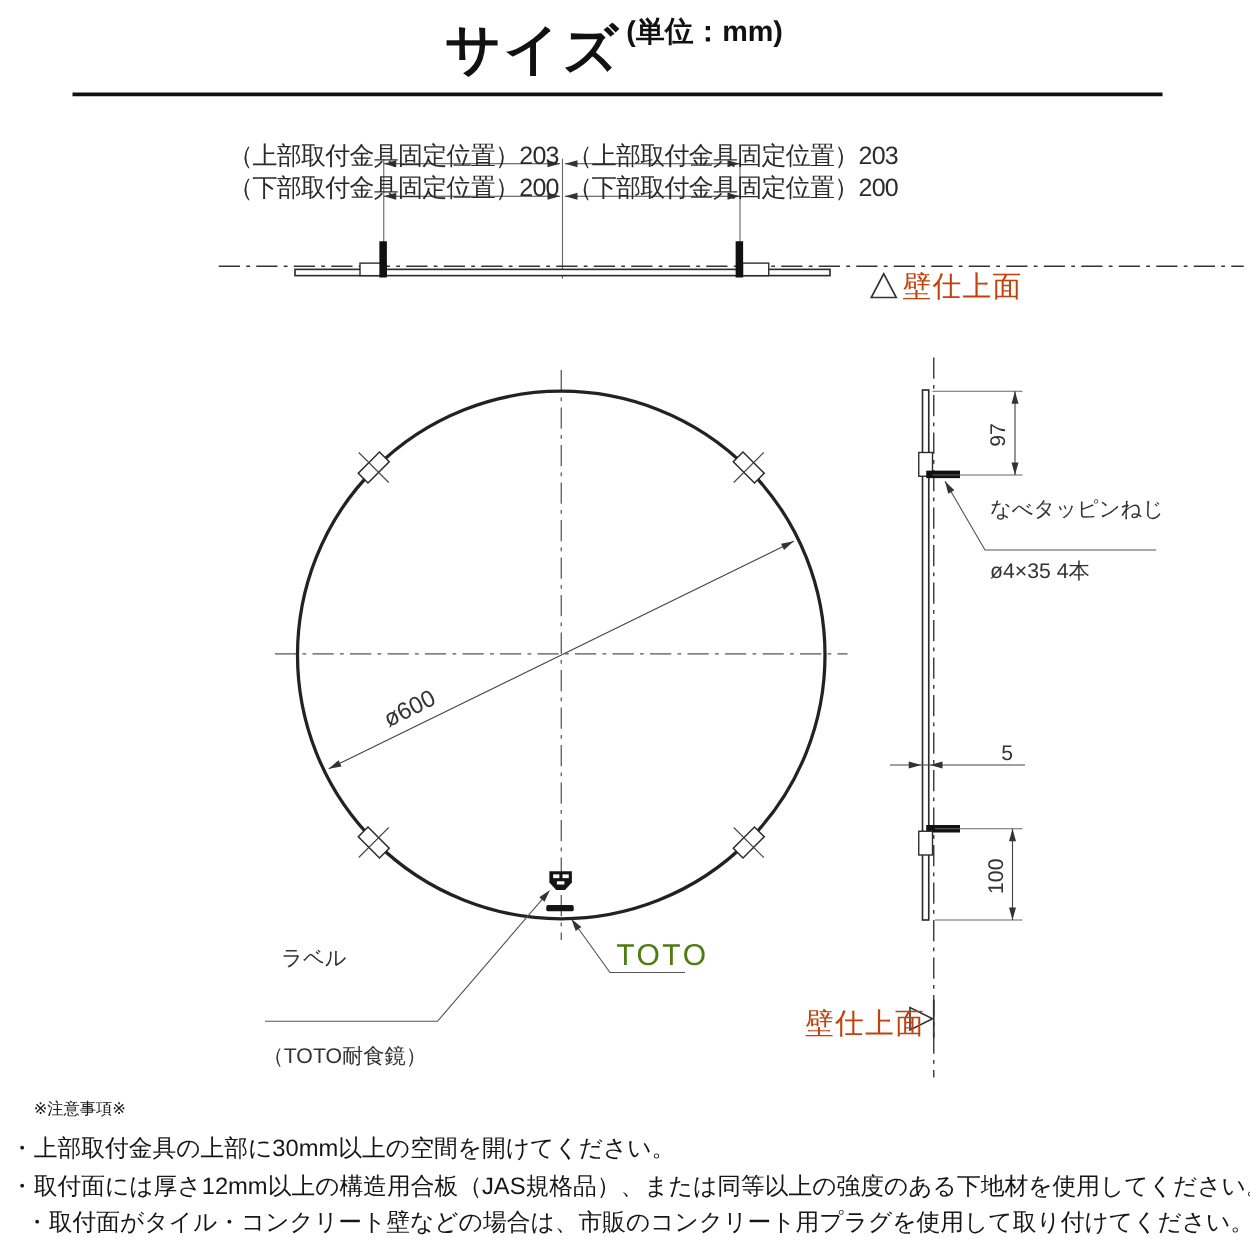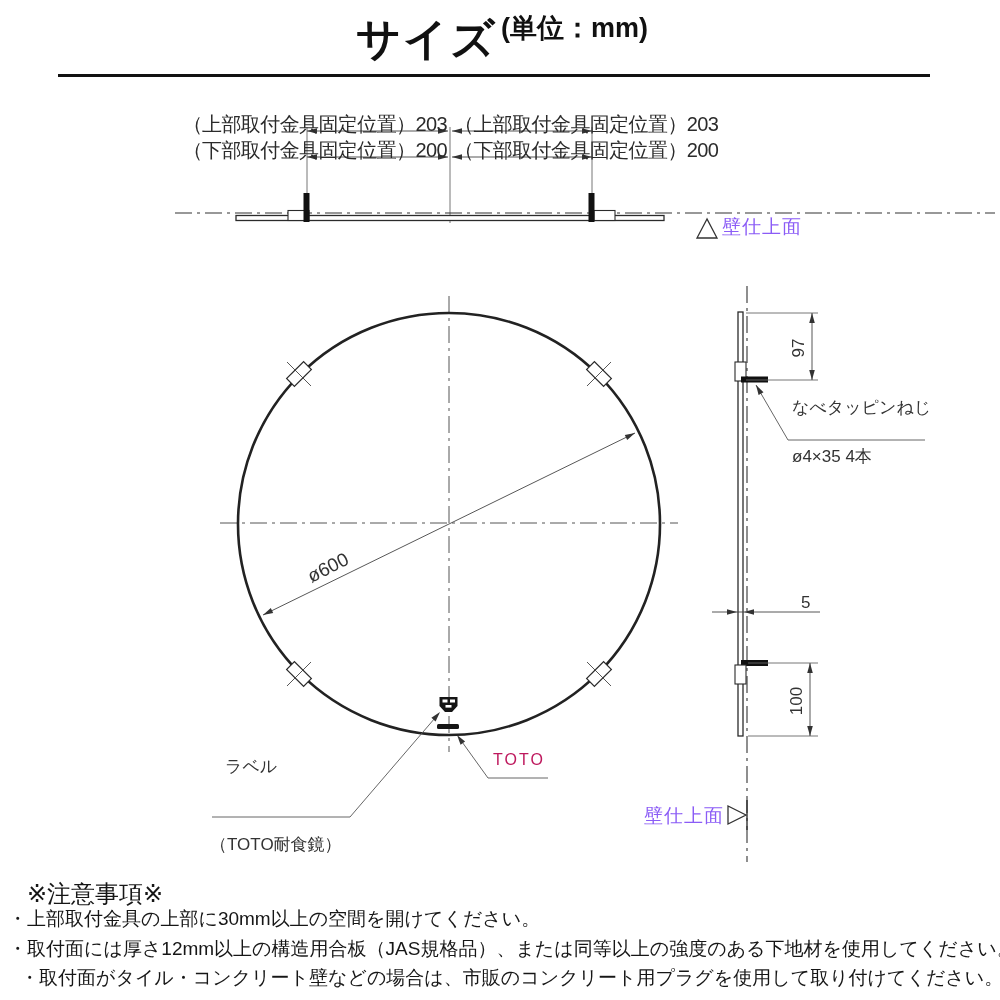--- a/index.html
+++ b/index.html
@@ -3,28 +3,28 @@
 <meta charset="utf-8">
 <style>
   html,body{margin:0;padding:0;background:#ffffff;}
   #canvas{
     position:relative;width:1000px;height:1000px;background:#ffffff;
     font-family:"Liberation Sans","DejaVu Sans",sans-serif;color:#1a1a1a;overflow:hidden;
   }
   .abs{position:absolute;white-space:nowrap;}
   .title-row{left:356px;top:10px;display:flex;align-items:flex-start;}
   .title-main{font-size:44px;font-weight:900;letter-spacing:2px;color:#111;}
-  .title-unit{font-size:27px;font-weight:700;color:#111;margin-left:4px;}
+  .title-unit{font-size:23px;font-weight:700;color:#111;margin-left:4px;}
   .divider{left:58px;top:74px;width:872px;height:3px;background:#111;}
   .dimtext{font-size:20px;color:#2b2b2b;letter-spacing:-0.6px;}
   .cadtext{font-size:17px;color:#333;}
-  .walltext{font-size:19px;color:#8b5cf6;letter-spacing:1px;}
+  .walltext{font-size:23px;color:#c2410c;letter-spacing:1px;}
   .rot90{transform:rotate(-90deg);transform-origin:center center;text-align:center;}
   .notes{font-size:19px;color:#161616;letter-spacing:0px;text-align:right;}
-  .noteshead{font-size:24px;color:#161616;}
+  .noteshead{font-size:13px;color:#161616;}
   svg{position:absolute;left:0;top:0;}
 </style>
 </head>
 <body>
 
 <div id="canvas">
 
   <svg width="1000" height="1000" viewBox="0 0 1000 1000">
 
     <g stroke-linecap="butt">
@@ -150,21 +150,21 @@
 
   <div class="abs dimtext" style="right:553px;top:111px;">（上部取付金具固定位置）203</div>
   <div class="abs dimtext" style="left:454px;top:111px;">（上部取付金具固定位置）203</div>
   <div class="abs dimtext" style="right:553px;top:137px;">（下部取付金具固定位置）200</div>
   <div class="abs dimtext" style="left:454px;top:137px;">（下部取付金具固定位置）200</div>
   <div class="abs walltext" style="left:722px;top:214px;">壁仕上面</div>
 
   <div class="abs cadtext" style="left:304px;top:546px;width:92px;font-size:19px;transform:rotate(-26.5deg);transform-origin:center;">ø600</div>
   <div class="abs cadtext" style="left:225px;top:755px;">ラベル</div>
   <div class="abs cadtext" style="left:210px;top:833px;">（TOTO耐食鏡）</div>
-  <div class="abs" style="left:493px;top:751px;font-size:16px;letter-spacing:2px;color:#be185d;">TOTO</div>
+  <div class="abs" style="left:493px;top:751px;font-size:24px;letter-spacing:2px;color:#4d7c0f;">TOTO</div>
 
   <div class="abs cadtext rot90" style="left:784px;top:338px;width:30px;">97</div>
   <div class="abs cadtext" style="left:792px;top:396px;text-align:right;">なべタッピンねじ</div>
   <div class="abs cadtext" style="left:792px;top:417px;margin-top:28px;">ø4×35 4本</div>
   <div class="abs cadtext" style="left:801px;top:593px;">5</div>
   <div class="abs cadtext rot90" style="left:777px;top:691px;width:40px;">100</div>
   <div class="abs walltext" style="left:644px;top:803px;">壁仕上面</div>
 
   <div class="abs noteshead" style="left:27px;top:878px;">※注意事項※</div>
   <div class="abs notes" style="left:8px;top:906px;">・上部取付金具の上部に30mm以上の空間を開けてください。</div>

